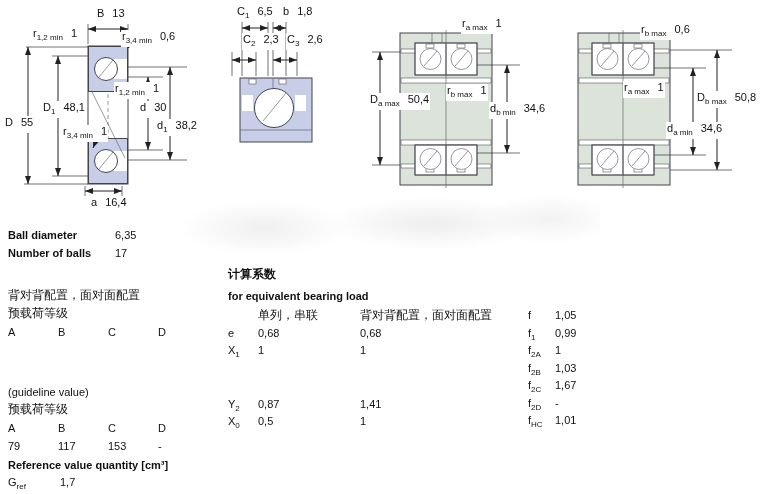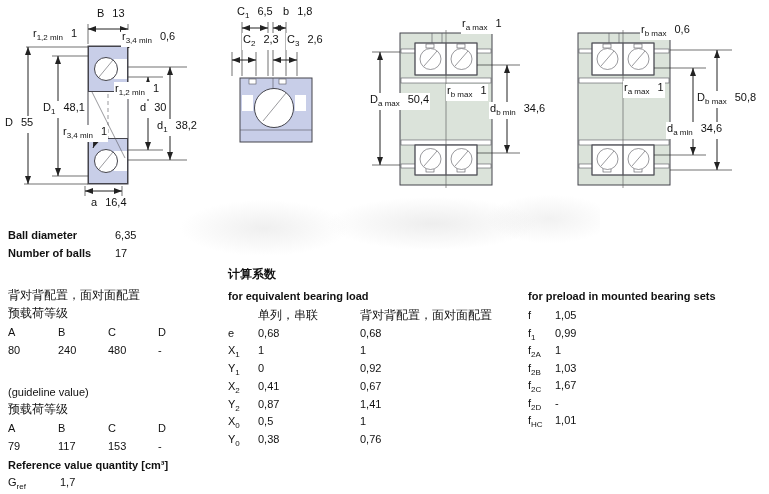--- a/index.html
+++ b/index.html
@@ -214,23 +214,20 @@
   <span class="dim" style="left:666px;top:122px"><span>d</span><sub>a min</sub><span class="v">34,6</span></span>
 
   <div class="row" style="left:8px;top:228px"><span class="b" style="display:inline-block;width:107px">Ball diameter</span><span>6,35</span></div>
   <div class="row" style="left:8px;top:246px"><span class="b" style="display:inline-block;width:107px">Number of balls</span><span>17</span></div>
 
   <div class="row cjk" style="left:8px;top:288px">背对背配置，面对面配置</div>
   <div class="row cjk" style="left:8px;top:306px">预载荷等级</div>
   <div class="row" style="left:8px;top:325px">
     <span class="cell">A</span><span class="cell">B</span><span class="cell">C</span><span class="cell">D</span>
   </div>
-  <div class="row" style="left:8px;top:343px">
-    <span class="cell">80</span><span class="cell">240</span><span class="cell">480</span><span class="cell">-</span>
-  </div>
 
   <div class="row" style="left:8px;top:385px">(guideline value)</div>
   <div class="row cjk" style="left:8px;top:402px">预载荷等级</div>
   <div class="row" style="left:8px;top:421px">
     <span class="cell">A</span><span class="cell">B</span><span class="cell">C</span><span class="cell">D</span>
   </div>
   <div class="row" style="left:8px;top:439px">
     <span class="cell">79</span><span class="cell">117</span><span class="cell">153</span><span class="cell">-</span>
   </div>
 
@@ -239,27 +236,23 @@
     <span class="w52"><span>G</span><sub>ref</sub></span><span>1,7</span>
   </div>
 
   <div class="row b cjk" style="left:228px;top:267px">计算系数</div>
   <div class="row cjk" style="left:258px;top:308px">
     <span class="w102">单列，串联</span><span>背对背配置，面对面配置</span>
   </div>
   <div class="row b" style="left:228px;top:289px">for equivalent bearing load</div>
   <div class="row" style="left:228px;top:326px"><span class="w30"><span>e</span><sub></sub></span><span class="w102">0,68</span><span>0,68</span></div>
   <div class="row" style="left:228px;top:343px"><span class="w30"><span>X</span><sub>1</sub></span><span class="w102">1</span><span>1</span></div>
-  <div class="row" style="left:228px;top:361px"><span class="w30"><span>Y</span><sub>1</sub></span><span class="w102">0</span><span>0,92</span></div>
-  <div class="row" style="left:228px;top:379px"><span class="w30"><span>X</span><sub>2</sub></span><span class="w102">0,41</span><span>0,67</span></div>
   <div class="row" style="left:228px;top:397px"><span class="w30"><span>Y</span><sub>2</sub></span><span class="w102">0,87</span><span>1,41</span></div>
   <div class="row" style="left:228px;top:414px"><span class="w30"><span>X</span><sub>0</sub></span><span class="w102">0,5</span><span>1</span></div>
-  <div class="row" style="left:228px;top:432px"><span class="w30"><span>Y</span><sub>0</sub></span><span class="w102">0,38</span><span>0,76</span></div>
-
-  <div class="row b" style="left:528px;top:289px">for preload in mounted bearing sets</div>
+
   <div class="row" style="left:528px;top:308px"><span class="w27"><span>f</span><sub></sub></span><span>1,05</span></div>
   <div class="row" style="left:528px;top:326px"><span class="w27"><span>f</span><sub>1</sub></span><span>0,99</span></div>
   <div class="row" style="left:528px;top:343px"><span class="w27"><span>f</span><sub>2A</sub></span><span>1</span></div>
   <div class="row" style="left:528px;top:361px"><span class="w27"><span>f</span><sub>2B</sub></span><span>1,03</span></div>
   <div class="row" style="left:528px;top:378px"><span class="w27"><span>f</span><sub>2C</sub></span><span>1,67</span></div>
   <div class="row" style="left:528px;top:396px"><span class="w27"><span>f</span><sub>2D</sub></span><span>-</span></div>
   <div class="row" style="left:528px;top:413px"><span class="w27"><span>f</span><sub>HC</sub></span><span>1,01</span></div>
 
 </div>
 

